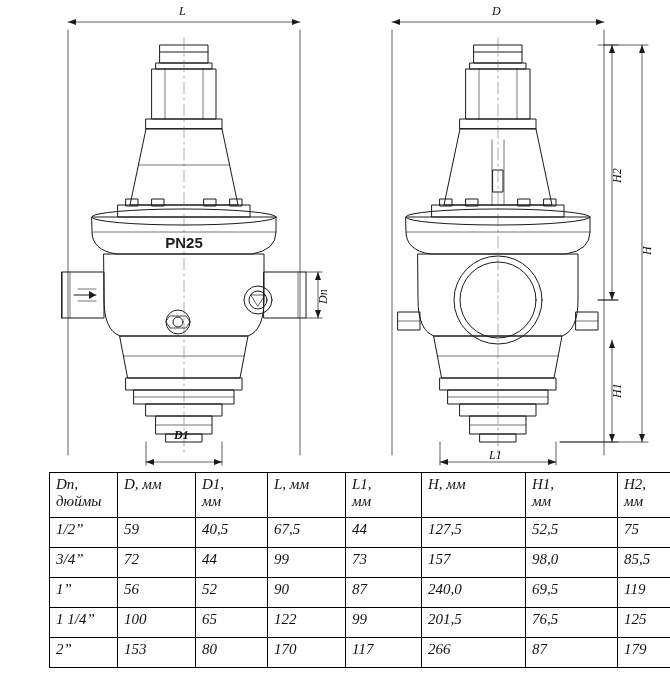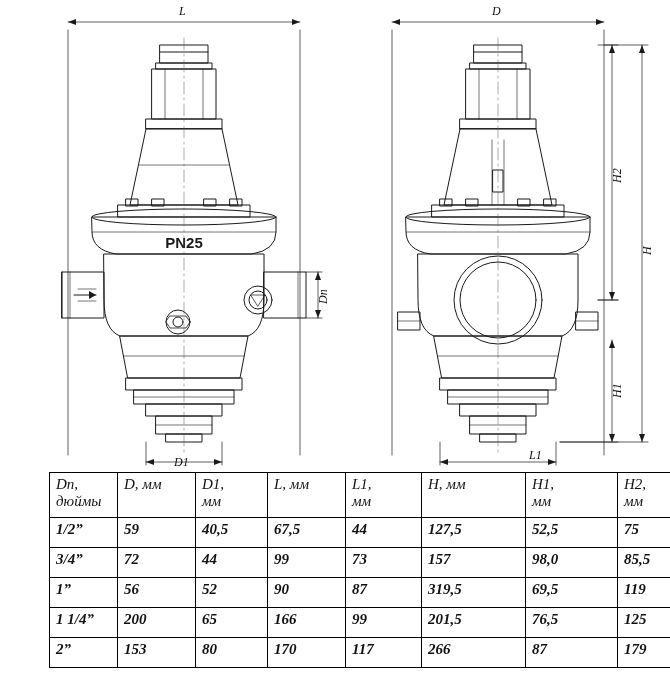--- a/index.html
+++ b/index.html
@@ -12,21 +12,21 @@
   .drawing svg{display:block;}
 
   .dimlabel{position:absolute;font-style:italic;font-size:12px;font-family:"Liberation Serif",serif;color:#111;}
   .dimlabel.vert{transform:rotate(-90deg);transform-origin:left top;white-space:nowrap;}
 
   
   .table-wrap{position:absolute;left:5px;top:472px;width:660px;}
   table{border-collapse:collapse;width:660px;table-layout:fixed;margin-left:44px;}
   th,td{border:1px solid #000;padding:3px 6px;font-size:15px;font-style:italic;font-family:"Liberation Serif",serif;text-align:left;vertical-align:top;line-height:1.12;}
   thead th{font-weight:normal;height:38px;}
-  tbody td{height:23px;font-weight:bold;}
+  tbody td{height:23px;}
   col.c0{width:68px;}
   col.c1{width:78px;}
   col.c2{width:72px;}
   col.c3{width:78px;}
   col.c4{width:76px;}
   col.c5{width:104px;}
   col.c6{width:92px;}
   col.c7{width:92px;}
 </style>
 </head>
@@ -192,25 +192,25 @@
           <line x1="560" y1="442" x2="618" y2="442" stroke-width="0.7"></line>
           <line x1="612" y1="340" x2="612" y2="442" stroke-width="0.7"></line>
           <path d="M612 340 l-3 8 l6 0 z" fill="#1a1a1a" stroke="none"></path>
           <path d="M612 442 l-3 -8 l6 0 z" fill="#1a1a1a" stroke="none"></path>
         </g>
 
       </g>
     </svg>
 
     <div class="dimlabel" style="left:179px;top:4px;">L</div>
-    <div class="dimlabel" style="left:174px;top:455px;">D1</div>
+    <div class="dimlabel" style="left:174px;top:428px;font-weight:bold;">D1</div>
     <div class="dimlabel vert" style="left:316px;top:304px;">Dn</div>
 
     <div class="dimlabel" style="left:492px;top:4px;">D</div>
-    <div class="dimlabel" style="left:489px;top:448px;margin-left:40px;">L1</div>
+    <div class="dimlabel" style="left:489px;top:448px;">L1</div>
     <div class="dimlabel vert" style="left:610px;top:183px;">H2</div>
     <div class="dimlabel vert" style="left:640px;top:255px;">H</div>
     <div class="dimlabel vert" style="left:610px;top:398px;">H1</div>
   </div>
 
   <div class="table-wrap">
     <table>
       <colgroup>
         <col class="c0">
           <col class="c1">
@@ -271,30 +271,30 @@
           <td>98,0</td>
           <td>85,5</td>
           <td>1110</td>
         </tr>
         <tr>
           <td>1”</td>
           <td>56</td>
           <td>52</td>
           <td>90</td>
           <td>87</td>
-          <td>319,5</td>
+          <td>240,0</td>
           <td>69,5</td>
           <td>119</td>
           <td>1947</td>
         </tr>
         <tr>
           <td>1 1/4”</td>
-          <td>200</td>
+          <td>100</td>
           <td>65</td>
-          <td>166</td>
+          <td>122</td>
           <td>99</td>
           <td>201,5</td>
           <td>76,5</td>
           <td>125</td>
           <td>2793</td>
         </tr>
         <tr>
           <td>2”</td>
           <td>153</td>
           <td>80</td>

